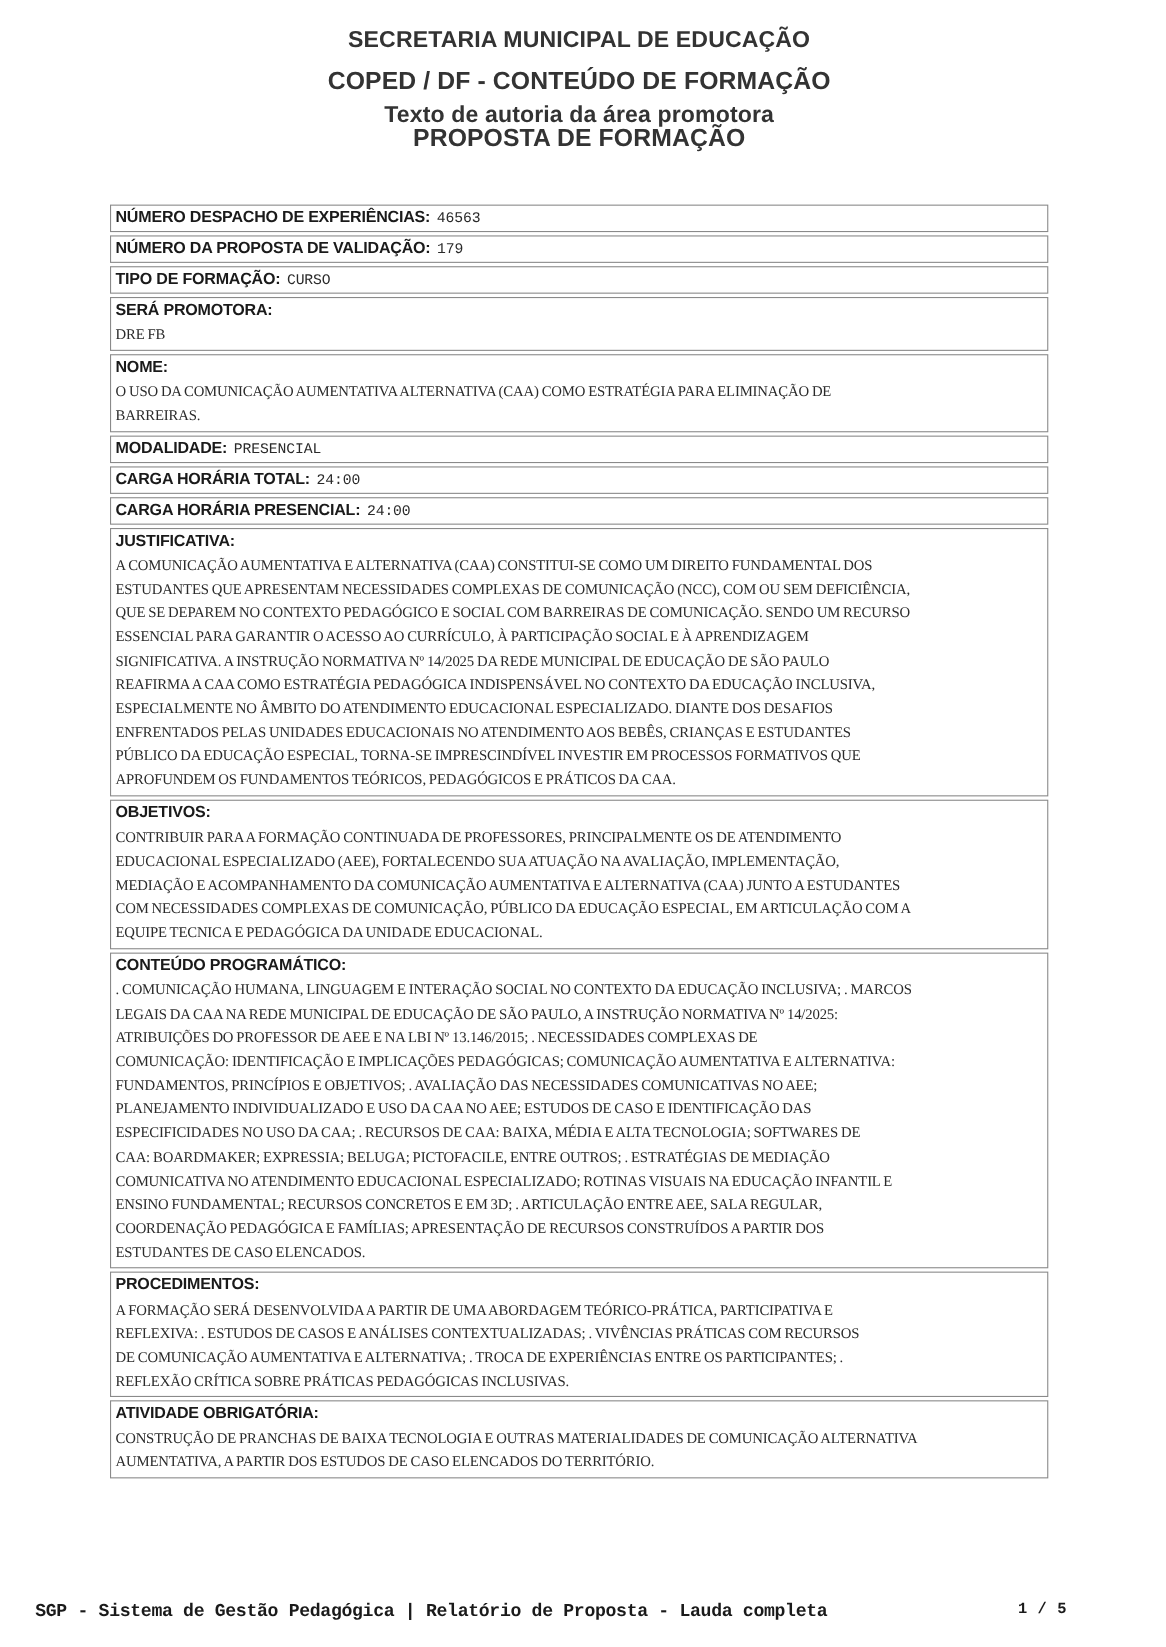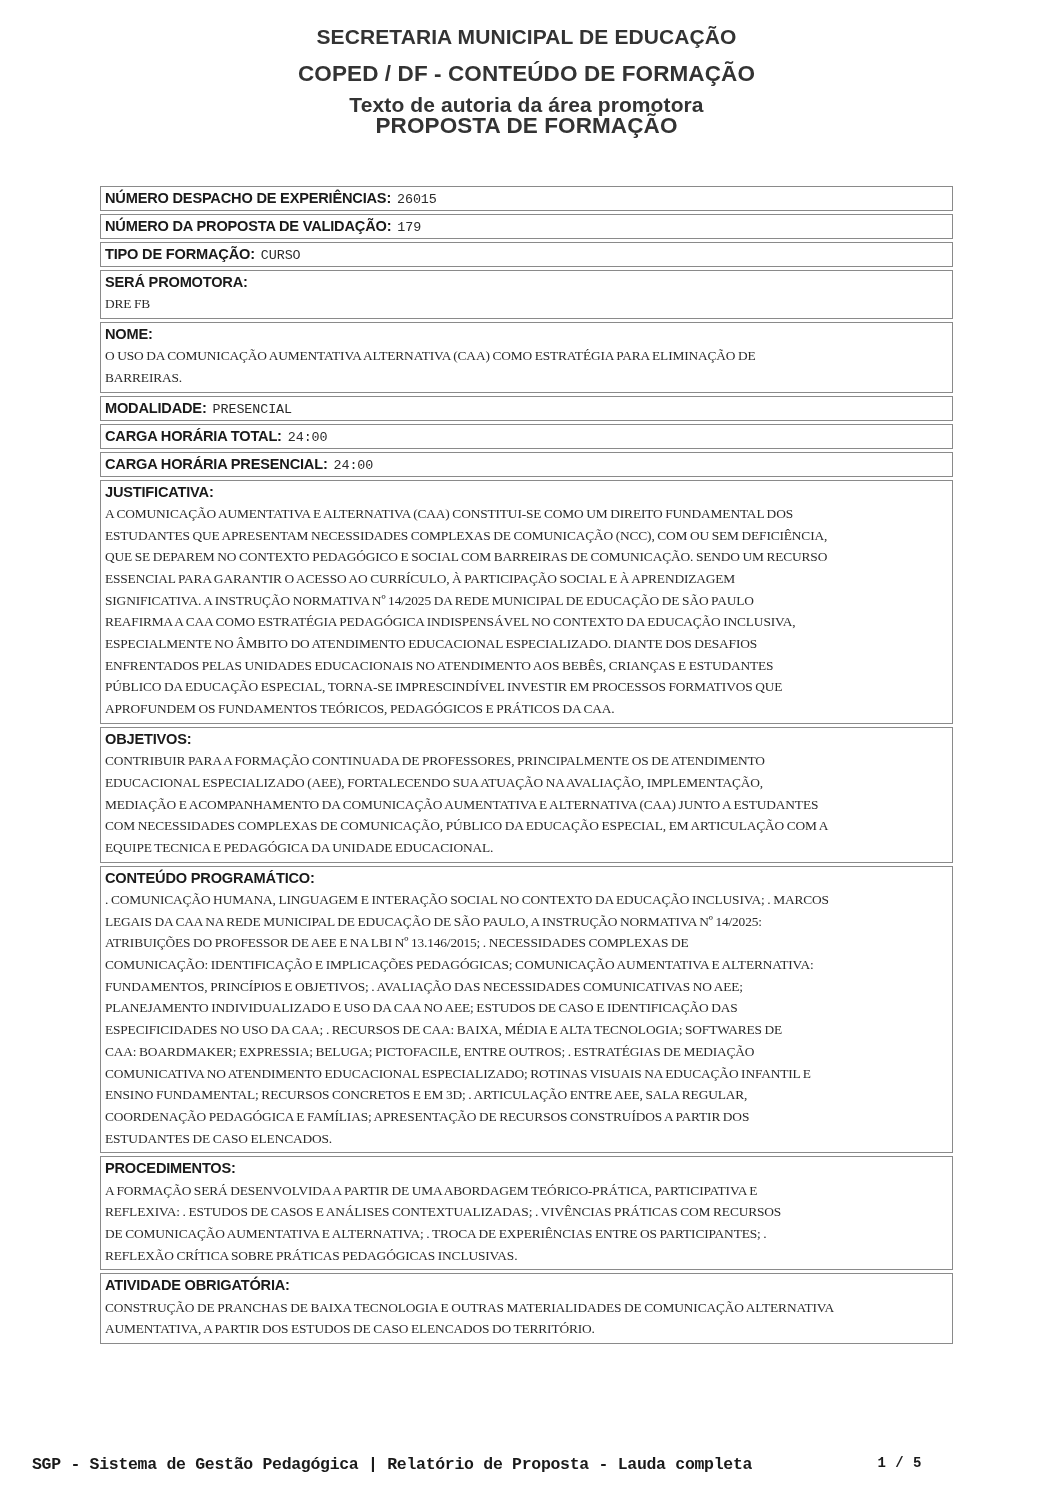--- a/index.html
+++ b/index.html
@@ -97,20 +97,21 @@
     margin-top: 1px;
   }
 
   
   .doc-footer {
     position: absolute;
     left: 0;
     top: 1455px;
     width: 950px;
     height: 30px;
+    padding-left: 48px;
   }
   .doc-footer .ftext {
     position: absolute;
     left: 32px;
     top: 0;
     font-family: "Liberation Mono", "DejaVu Sans Mono", monospace;
     font-weight: bold;
     font-size: 16.5px;
     color: #1a1a1a;
     letter-spacing: -0.3px;
@@ -136,21 +137,21 @@
   <div class="doc-header">
     <div class="hline h2">SECRETARIA MUNICIPAL DE EDUCAÇÃO</div>
     <div class="hline h3">COPED / DF - CONTEÚDO DE FORMAÇÃO</div>
     <div class="hline h5">Texto de autoria da área promotora</div>
     <div class="hline h4">PROPOSTA DE FORMAÇÃO</div>
   </div>
 
   <div class="fields">
 
     <div class="fbox inline">
-      <span class="flabel">NÚMERO DESPACHO DE EXPERIÊNCIAS:</span><span class="fvalue">26015</span>
+      <span class="flabel">NÚMERO DESPACHO DE EXPERIÊNCIAS:</span><span class="fvalue">46563</span>
     </div>
 
     <div class="fbox inline">
       <span class="flabel">NÚMERO DA PROPOSTA DE VALIDAÇÃO:</span><span class="fvalue">179</span>
     </div>
 
     <div class="fbox inline">
       <span class="flabel">TIPO DE FORMAÇÃO:</span><span class="fvalue">CURSO</span>
     </div>
 

